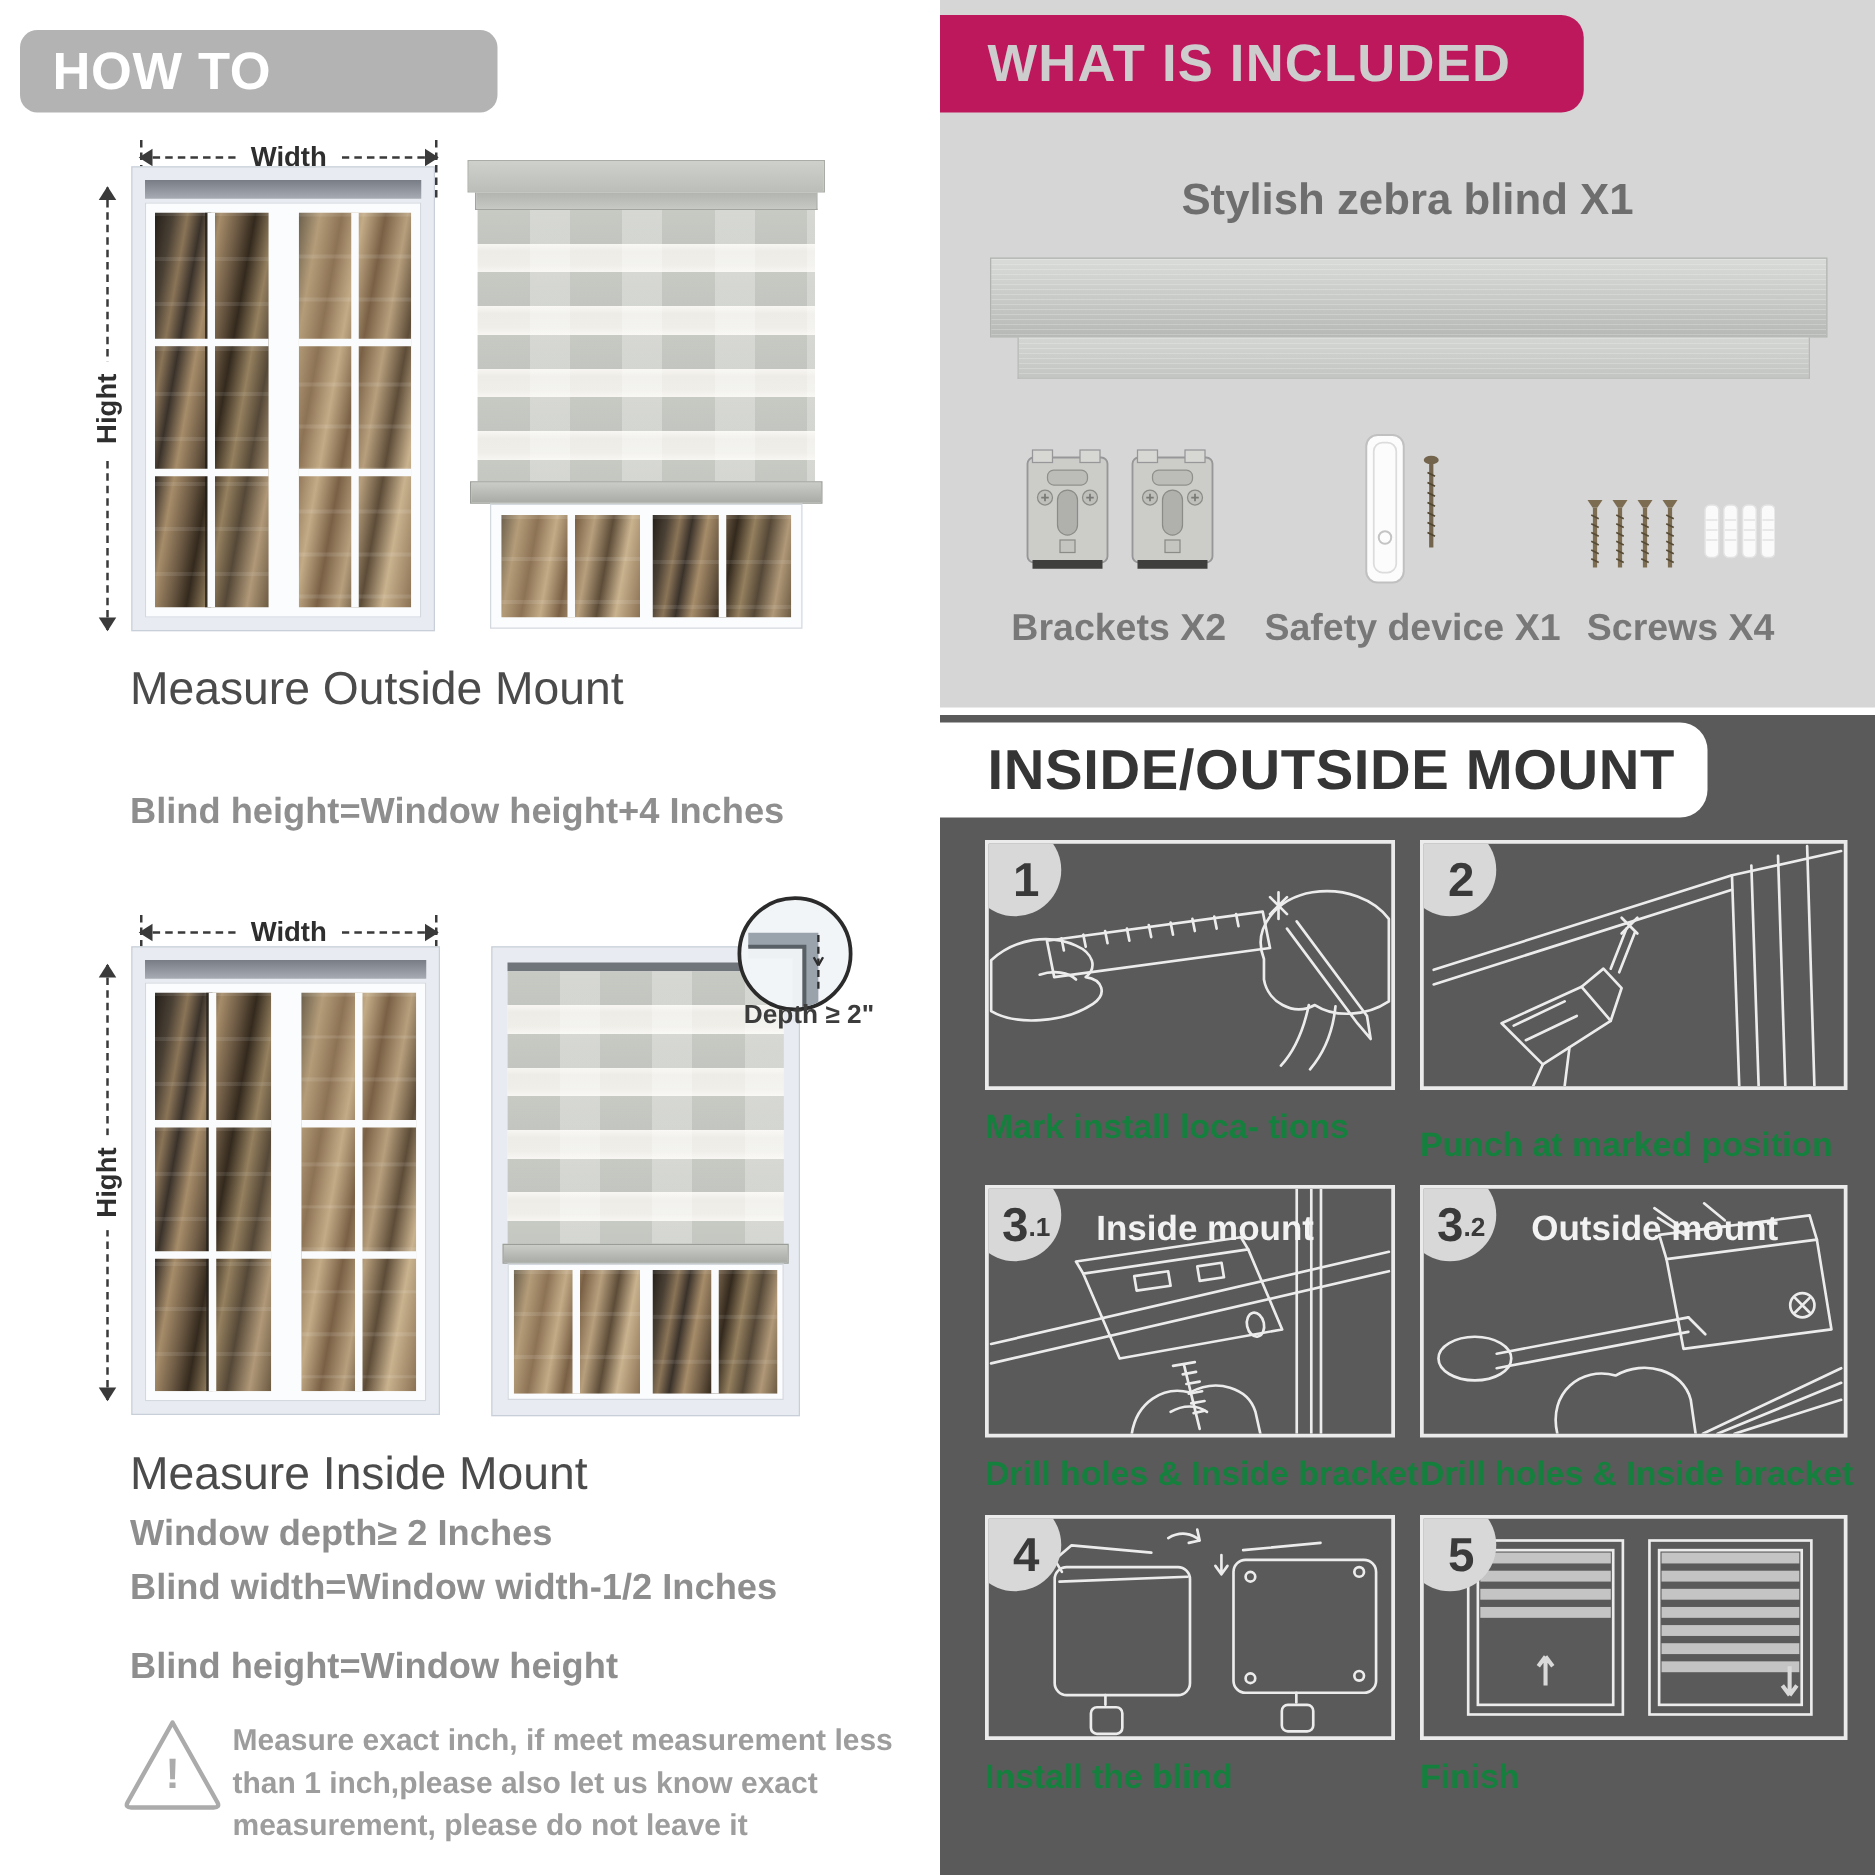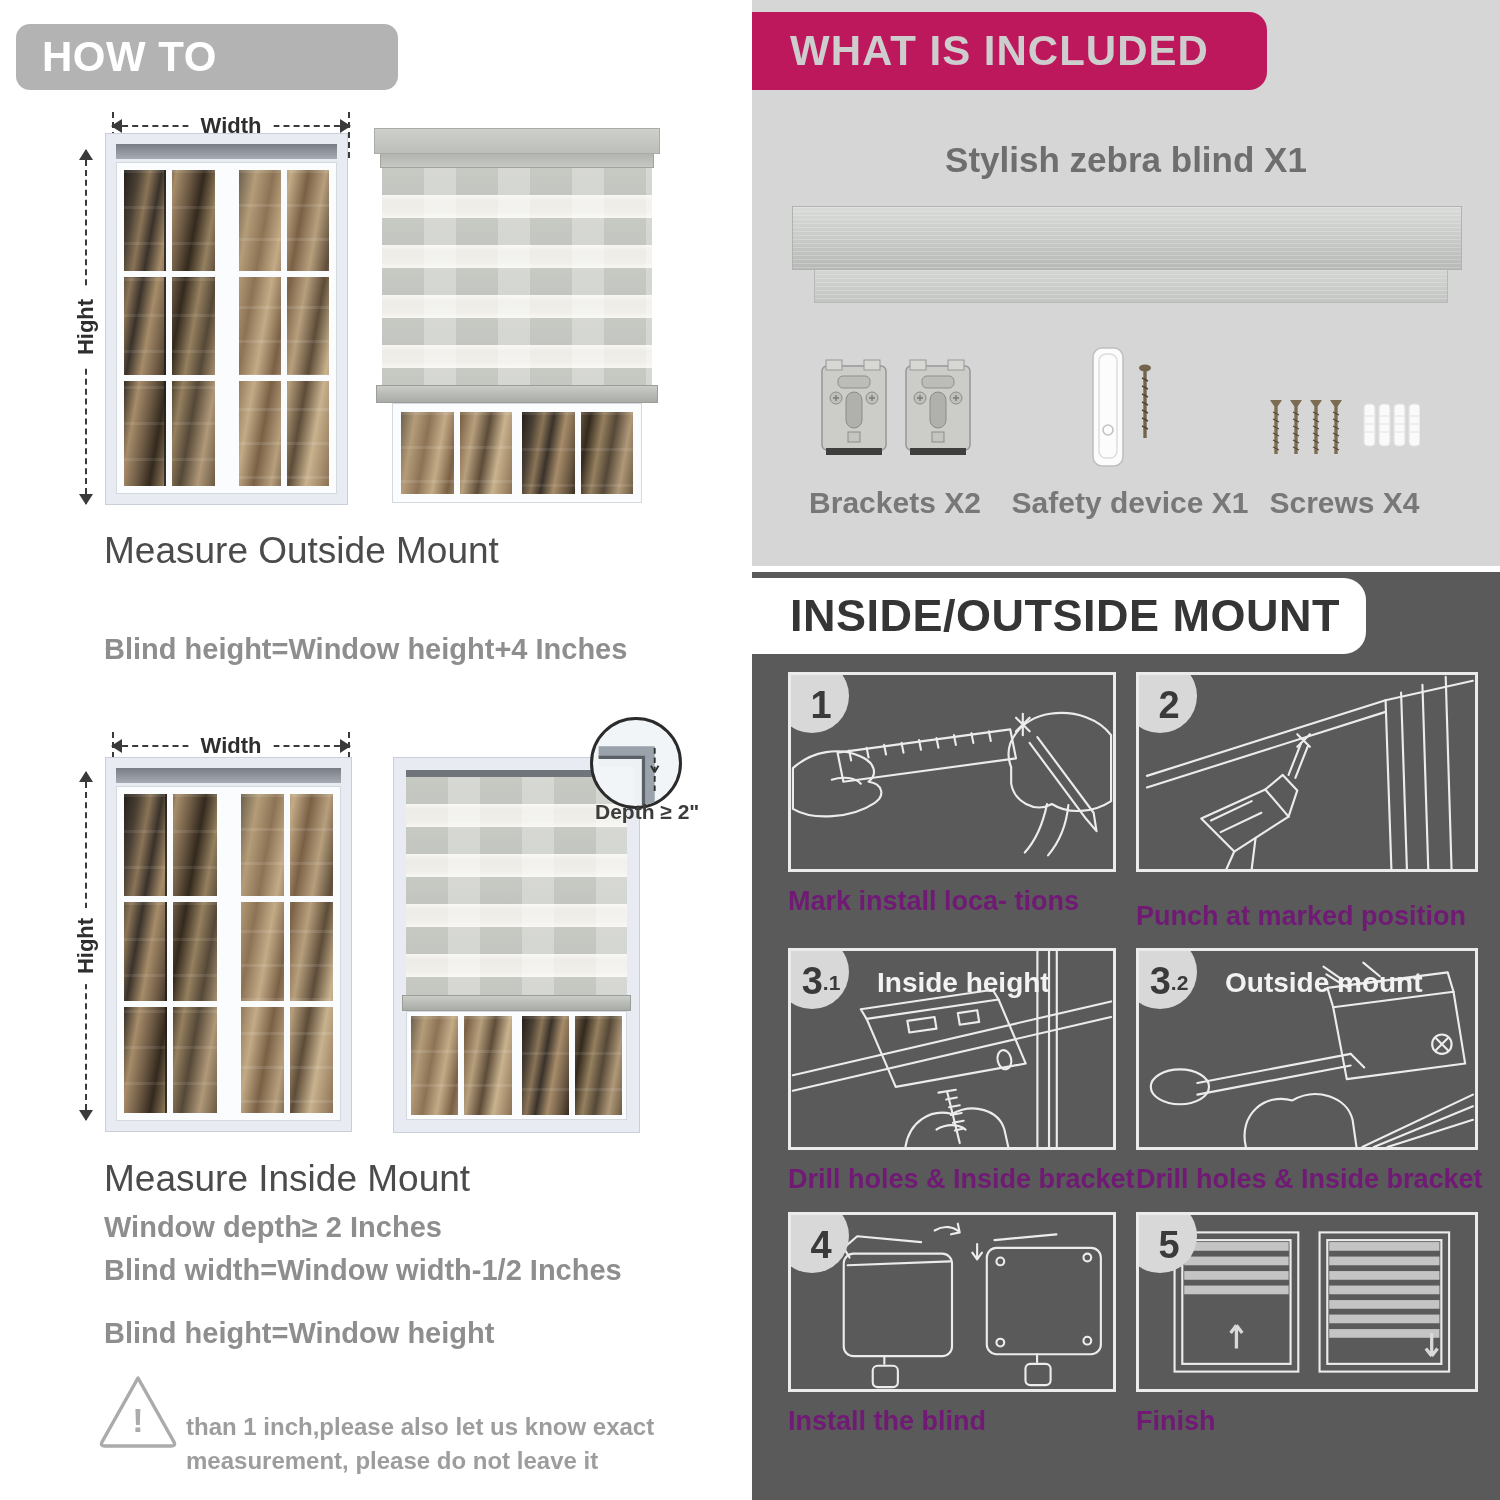--- a/index.html
+++ b/index.html
@@ -98,21 +98,21 @@
   .rb-panel{left:752px;top:572px;width:748px;height:928px;background:#5a5a5a;}
   .rb-header{left:752px;top:578px;width:614px;height:76px;background:#fff;border-radius:0 22px 22px 0;
              color:#353535;font-size:45px;font-weight:bold;line-height:76px;padding-left:38px;letter-spacing:.5px;}
   .step-box{border:3px solid #ebebeb;overflow:hidden;background:#5a5a5a;}
   .step-box svg{display:block;width:100%;height:100%;}
   .badge{position:absolute;top:-16px;left:-16px;width:74px;height:74px;border-radius:50%;background:#d8d8d8;
          color:#3a3a3a;display:flex;align-items:center;justify-content:center;
          padding:18px 0 0 18px;font-size:38px;font-weight:bold;}
   .badge .sub{font-size:21px;font-weight:bold;align-self:flex-end;margin-bottom:14px;}
   .step-title{position:absolute;left:86px;top:16px;font-size:28px;font-weight:bold;color:#f2f2f2;}
-  .caption{font-size:27px;font-weight:bold;color:#701a75;}
+  .caption{font-size:27px;font-weight:bold;color:#15803d;}
 </style>
 </head>
 <body>
 
 <div class="canvas">
 
   <div class="abs lp-header">HOW TO MEASURE</div>
 
   <div class="abs dim-h" style="left:112px;top:112px;width:238px;">
     <span class="tick l"></span>
@@ -237,20 +237,21 @@
   <div class="abs measure-line" style="left:104px;top:1211px;">Window depth≥ 2 Inches</div>
   <div class="abs measure-line" style="left:104px;top:1254px;">Blind width=Window width-1/2 Inches</div>
   <div class="abs measure-line" style="left:104px;top:1297px;margin-top:20px;">Blind height=Window height</div>
 
   <div class="abs" style="left:96px;top:1372px;width:84px;height:80px;">
     <svg viewBox="0 0 84 80" style="display:block;width:100%;height:100%;">
       <path d="M42,6 L78,70 Q80,74 75,74 L9,74 Q4,74 6,70 Z" fill="none" stroke="#ababab" stroke-width="3.5" stroke-linejoin="round"></path>
     </svg>
     <span class="warn-excl">!</span>
   </div>
+  <div class="abs warn-line" style="left:186px;top:1376px;">Measure exact inch, if meet measurement less</div>
   <div class="abs warn-line" style="left:186px;top:1410px;">than 1 inch,please also let us know exact</div>
   <div class="abs warn-line" style="left:186px;top:1444px;">measurement, please do not leave it</div>
 
   <div class="abs rt-panel"></div>
   <div class="abs rt-header">WHAT IS INCLUDED</div>
   <div class="abs blind-label">Stylish zebra blind X1</div>
 
   <div class="abs hr-top"></div>
   <div class="abs hr-bot"></div>
 
@@ -407,21 +408,21 @@
         <path d="M150,146 l18,-3 M159,145 L172,198"></path>
         <path d="M158,153 l11,-2 M161,161 l11,-2 M163,169 l11,-2 M165,177 l11,-2 M167,185 l9,-2"></path>
         <path d="M116,202 C120,176 142,162 164,168 C186,156 212,164 218,184 L222,202"></path>
         <path d="M148,184 C158,178 170,178 178,184"></path>
       </g>
     </svg>
     <div class="badge">
         <span>3</span>
         <span class="sub">.1</span>
       </div>
-    <div class="step-title">Inside height</div>
+    <div class="step-title">Inside mount</div>
   </div>
 
   <div class="abs step-box" style="left:1136px;top:948px;width:342px;height:202px;">
     <svg viewBox="0 0 342 202">
       <g stroke="#ececec" stroke-width="2.2" fill="none" stroke-linecap="round" stroke-linejoin="round">
         <path d="M198,58 L322,42 L334,116 L212,132 Z"></path>
         <path d="M198,58 L192,38 L316,22 L322,42"></path>
         <path d="M222,34 l26,-3 M262,30 l26,-4"></path>
         <path d="M208,30 l-20,-14 M213,38 l-22,-14 M246,26 l-17,-14"></path>
         <circle cx="310" cy="96" r="10"></circle>

